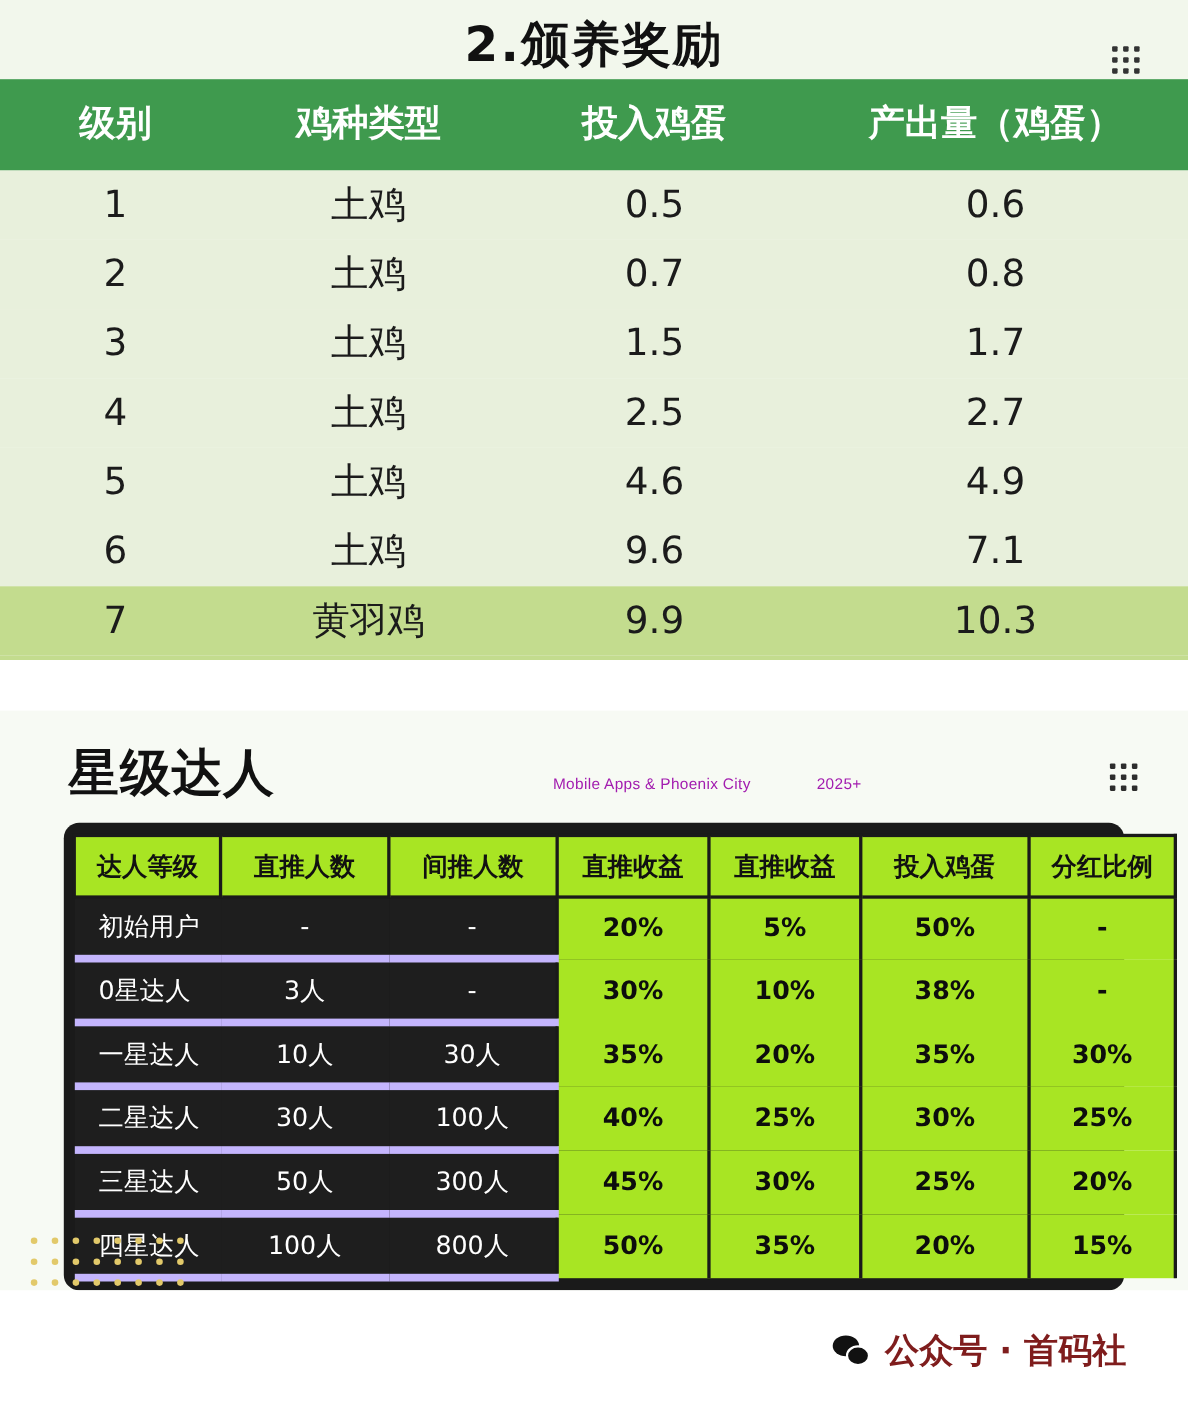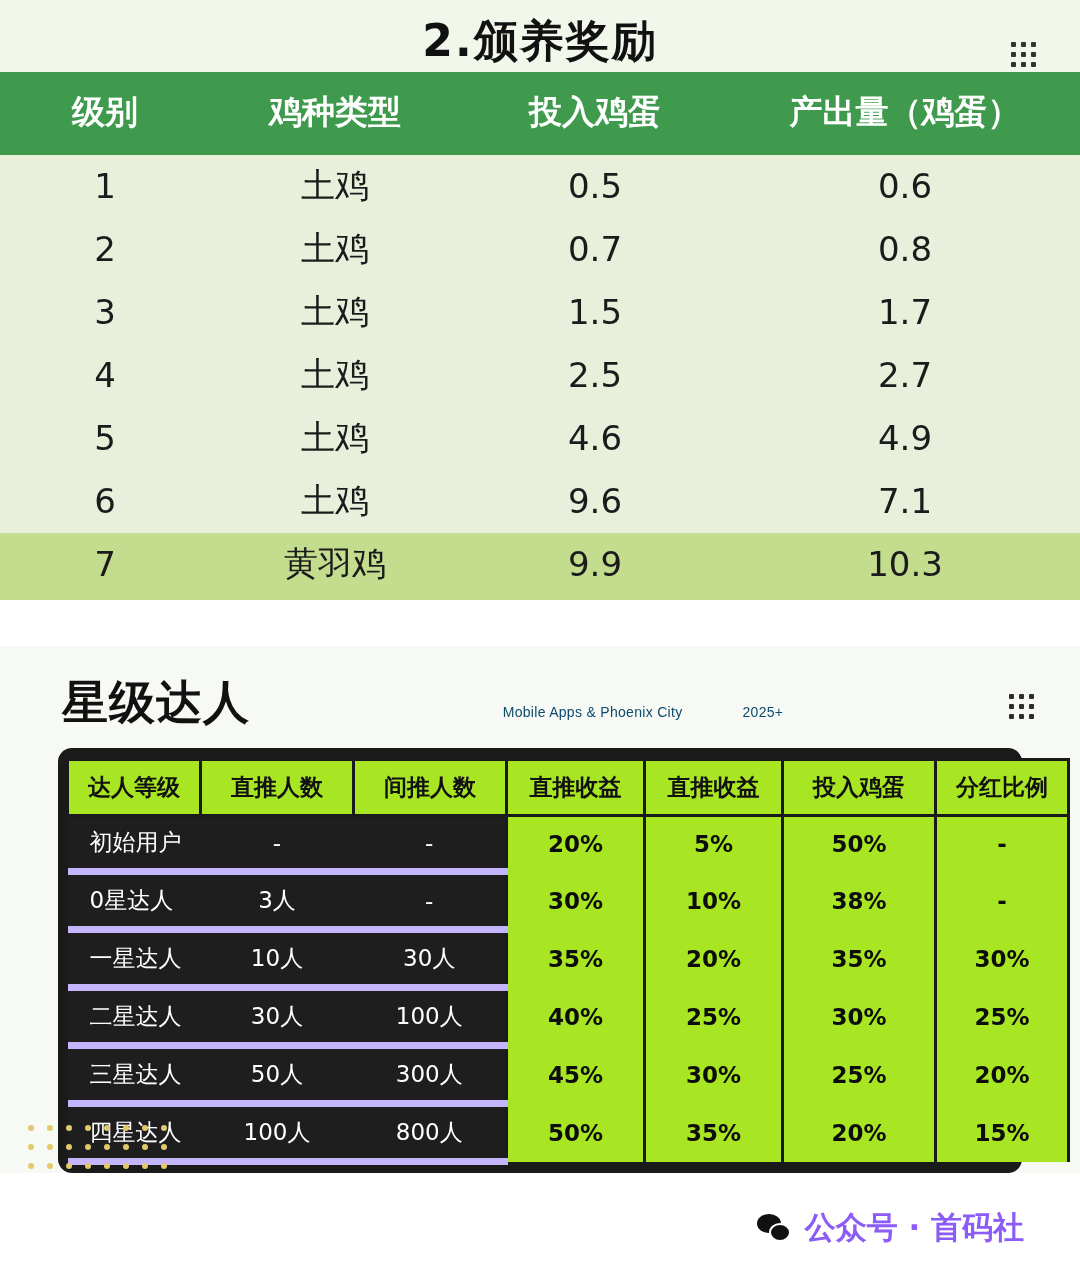--- a/index.html
+++ b/index.html
@@ -104,21 +104,21 @@
   .bottom-meta {
     flex: 1;
     display: flex;
     justify-content: center;
     gap: 60px;
     align-items: center;
     padding-top: 18px;
   }
   .meta-txt {
     font-size: 14px;
-    color: #0c4a6e;
+    color: #a21caf;
     letter-spacing: .3px;
   }
   .grid-bot { position: absolute; right: 46px; top: 48px; }
   .grid-bot i { background: #2c2c2c; }
 
   .dark-table-wrap {
     margin: 14px 58px 0 58px;
     background: #1a1a1a;
     border-radius: 14px;
     padding: 10px 8px 8px 8px;
@@ -221,21 +221,21 @@
   .wechat-icon .b2 {
     position: absolute;
     width: 18px; height: 15px;
     border-radius: 50%;
     background: #111;
     right: 0; bottom: 0;
     border: 2px solid #fff;
   }
   .footer-text {
     font-size: 31px;
-    color: #8b5cf6;
+    color: #7f1d1d;
     font-weight: bold;
     font-family: "DejaVu Sans", "Liberation Sans", sans-serif;
   }
 </style>
 </head>
 <body>
 
 <div class="card-top">
   <div class="top-title">2.颁养奖励</div>
   <div class="grid-dots grid-top">

